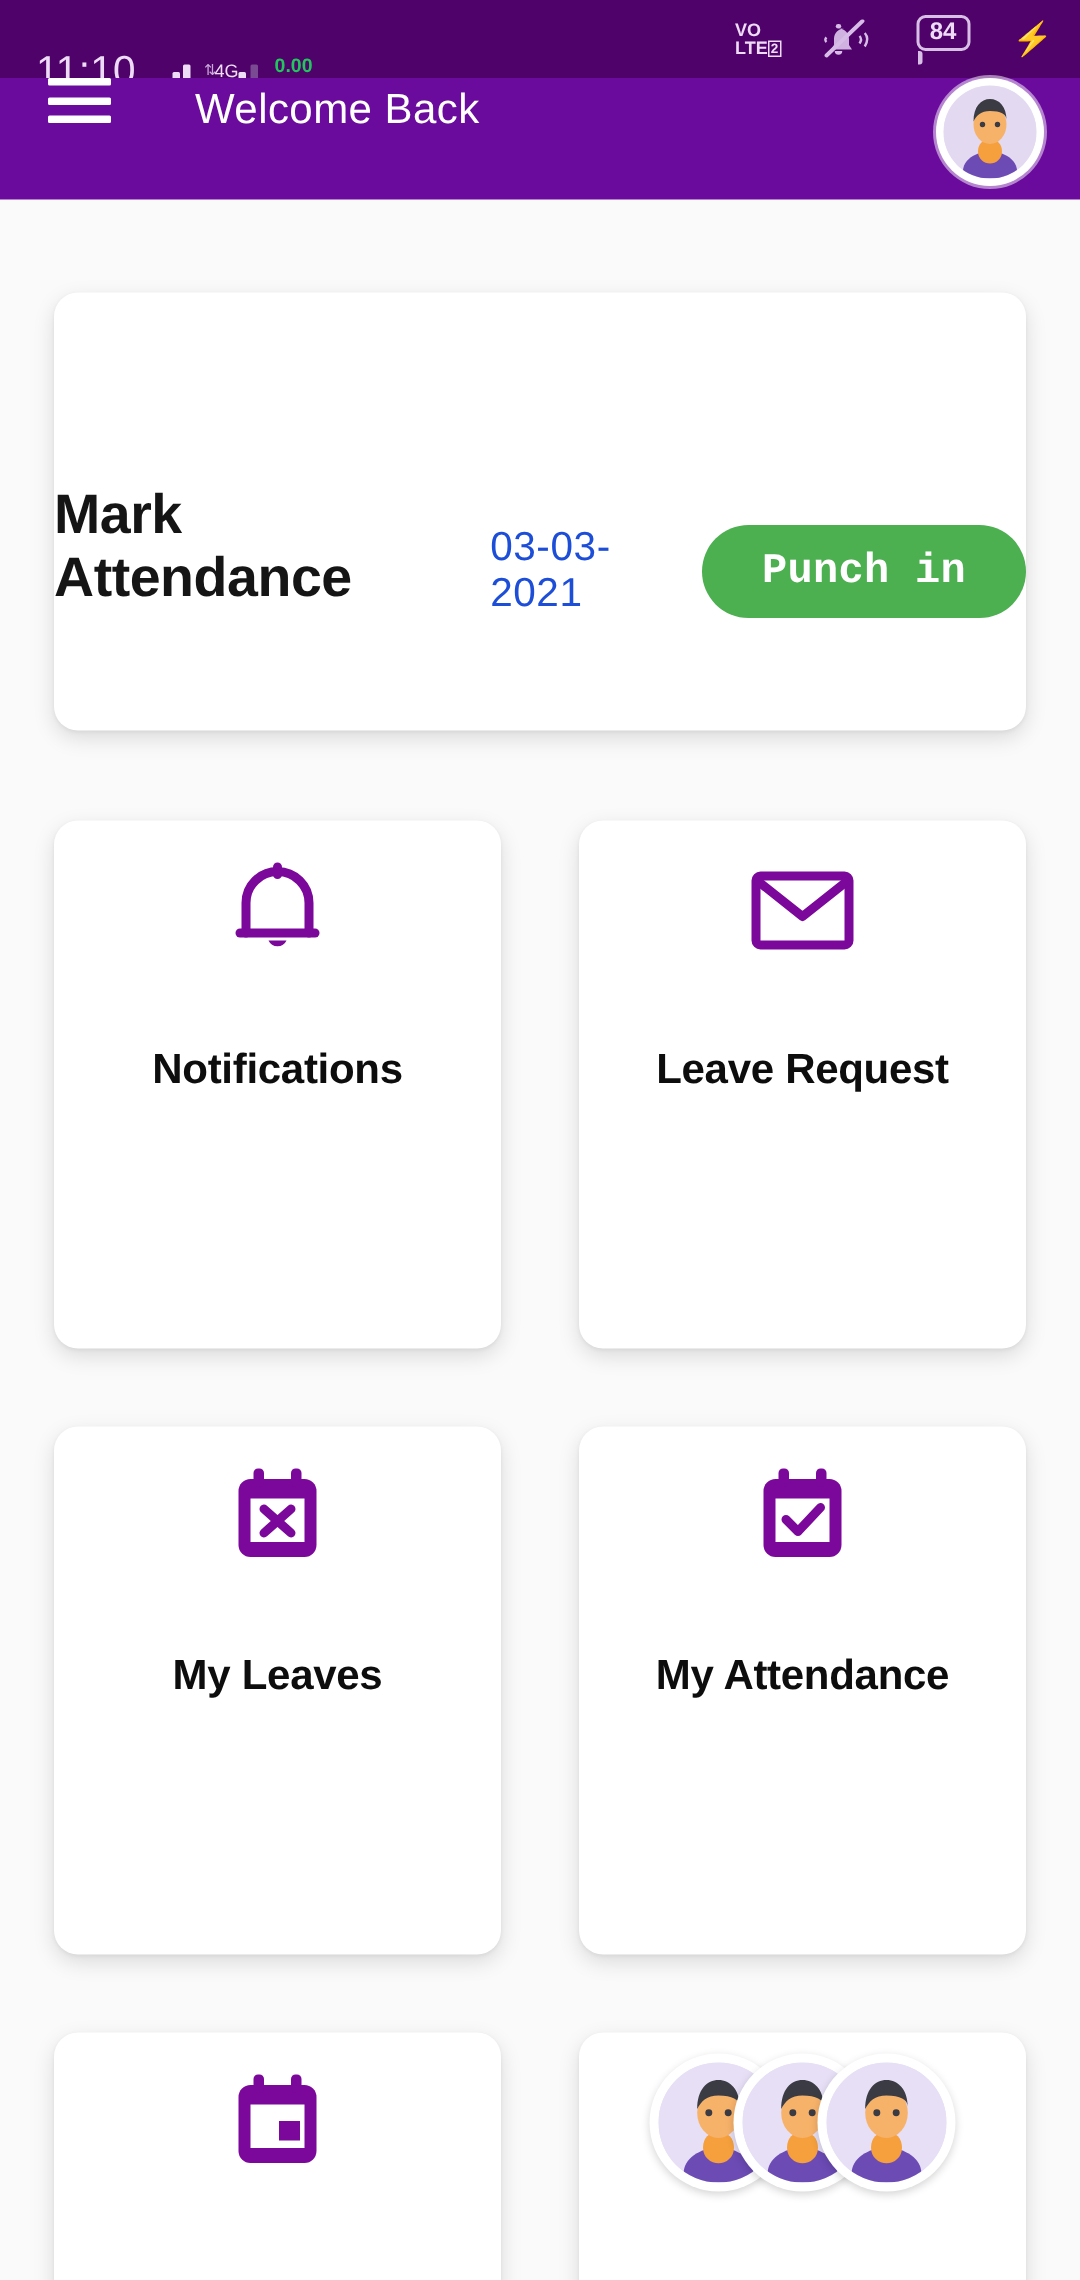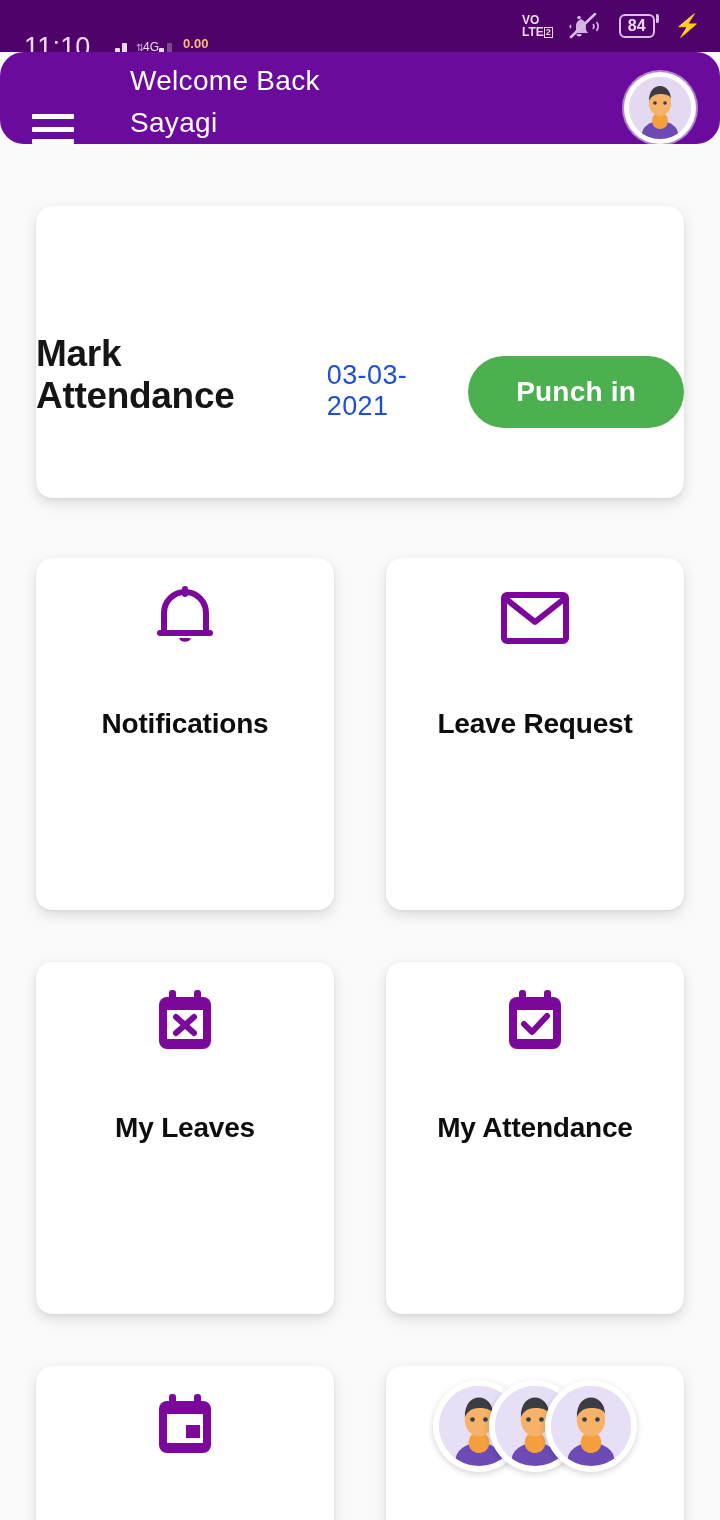--- a/index.html
+++ b/index.html
@@ -83,28 +83,28 @@
     width: 5px;
     height: 20px;
     background: #7a4b92;
     border-radius: 1px;
     display: block;
   }
   .netspeed {
     font-size: 13px;
     font-weight: 700;
     line-height: 13px;
-    color: #fdba74;
+    color: #22c55e;
     margin-left: 2px;
     margin-top: 48px;
   }
   .status-right {
     display: flex;
     align-items: center;
-    gap: 16px;
+    gap: 28px;
   }
   .volte {
     font-size: 12px;
     font-weight: 700;
     line-height: 12px;
     color: #eedcf7;
     text-align: left;
   }
   .volte span { display: block; }
   .volte .sub2 {
@@ -112,20 +112,21 @@
     border: 1px solid #eedcf7;
     font-size: 9px;
     line-height: 9px;
     padding: 0 1px;
     vertical-align: 1px;
   }
   .bell-mute { position: relative; width: 34px; height: 26px; }
   .battery {
     display: flex;
     align-items: flex-start;
+    flex-direction: column;
   }
   .battery-body {
     border: 2px solid #d8bfe6;
     border-radius: 6px;
     padding: 1px 7px;
     font-size: 16px;
     font-weight: 700;
     color: #eedcf7;
     line-height: 18px;
   }
@@ -133,27 +134,26 @@
     width: 3px;
     height: 9px;
     background: #d8bfe6;
     border-radius: 0 2px 2px 0;
     margin-left: 1px;
   }
   .bolt { font-size: 22px; color: #eedcf7; line-height: 1; }
 
   
   .app-bar {
-    height: 92px;
+    height: 81px;
     background: #6a0b9e;
     display: flex;
-    align-items: flex-end;
+    align-items: flex-start;
     padding: 0 24px 0 32px;
     position: relative;
-    border-radius: 24px;
   }
   .hamburger {
     width: 42px;
     height: 30px;
     display: flex;
     flex-direction: column;
     justify-content: space-between;
     cursor: pointer;
     flex: 0 0 auto;
   }
@@ -227,23 +227,23 @@
   }
   .punch-btn {
     margin-top: 34px;
     background: #4caf50;
     color: #ffffff;
     font-size: 28px;
     font-weight: 700;
     border: none;
     border-radius: 40px;
     width: 217px;
-    height: 72px;
+    height: 62px;
     cursor: pointer;
-    font-family: Liberation Sans, sans-serif;
+    font-family: Liberation Mono, monospace;
     letter-spacing: 0.2px;
   }
 
   .grid {
     margin-top: 60px;
     display: grid;
     grid-template-columns: 1fr 1fr;
     gap: 52px;
   }
   .tile {
@@ -353,21 +353,20 @@
 
 <div class="app-bar">
   <div class="hamburger">
     <i></i>
       <i></i>
       <i></i>
   </div>
 
   <div class="welcome">
     <span>Welcome Back</span>
-    <span class="l2">Sayagi</span>
   </div>
 
   <div class="avatar-ring">
     <div class="avatar-inner">
       <svg width="62" height="62" viewBox="0 0 62 62">
         <rect width="62" height="62" fill="#e3daf2"></rect>
         <path d="M31 44 c-10 0 -18 6 -18 13 v5 h36 v-5 c0 -7 -8 -13 -18 -13 z" fill="#6c4bb5"></path>
         <path d="M31 36 c5 0 8 3 8 8 c0 5 -4 8 -8 8 c-4 0 -8 -3 -8 -8 c0 -5 3 -8 8 -8 z" fill="#f5a03c"></path>
         <ellipse cx="31" cy="26" rx="11" ry="13" fill="#f7b26a"></ellipse>
         <path d="M20 24 c0 -10 5 -15 11 -15 c6 0 11 5 11 14 c0 -4 -4 -6 -11 -6 c-6 0 -9 3 -11 7 z" fill="#3b3b44"></path>

